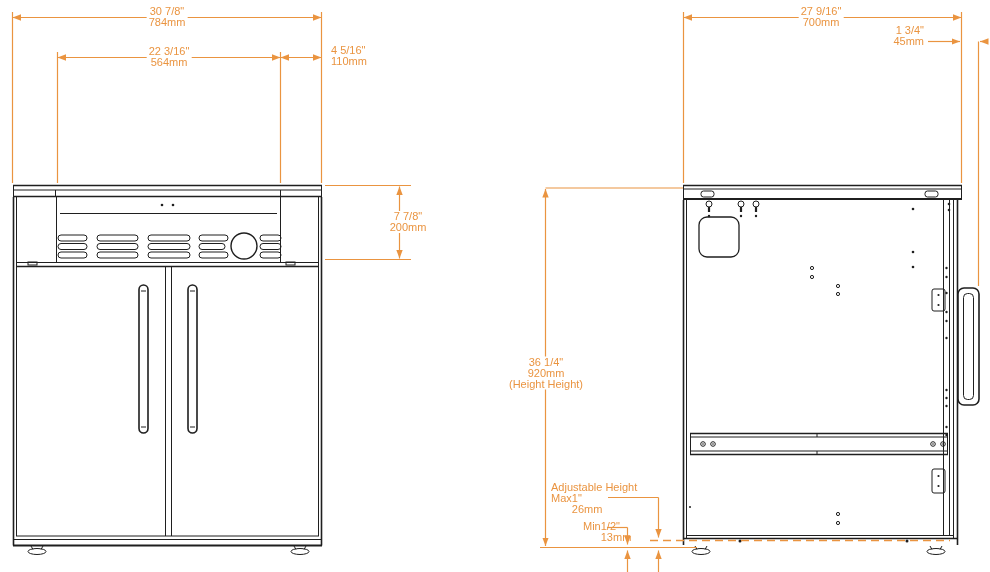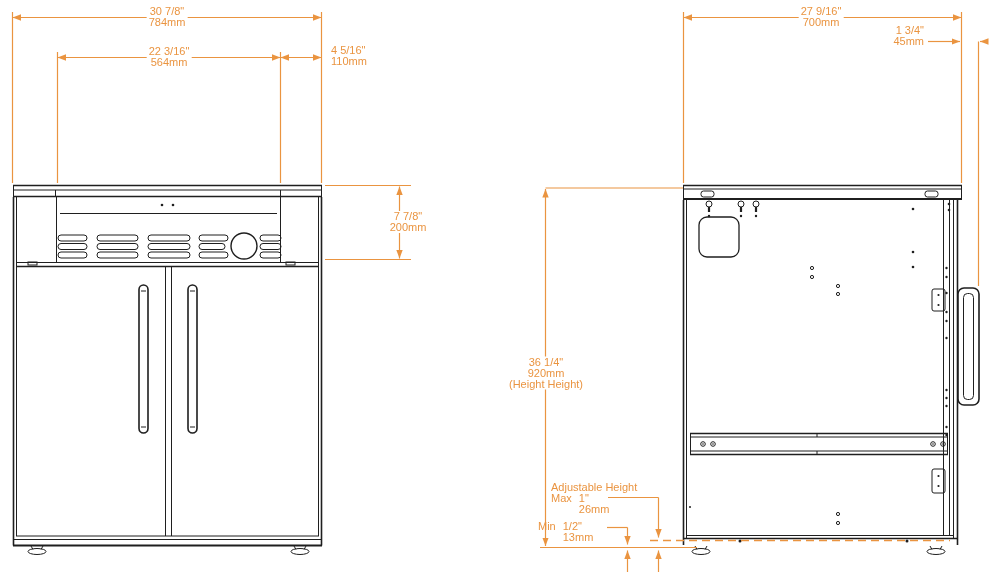--- a/index.html
+++ b/index.html
@@ -15,21 +15,21 @@
   .dim  { stroke:var(--dim); fill:none; stroke-width:1.2; }
   .dash { stroke-dasharray:8 5; stroke-width:1.6; }
   .darr { marker-start:url(#arr); marker-end:url(#arr); }
   .earr { marker-end:url(#arr); }
   .dim-label { position:absolute; color:var(--dim); font-size:11px; line-height:11px;
                text-align:center; background:var(--bg); padding:0 2px; white-space:nowrap;
                transform:translate(-50%,-50%); }
   .dim-label span { display:block; }
   .left-al  { transform:translate(0,-50%); text-align:left; }
   .right-al { transform:translate(-100%,-50%); text-align:right; }
-  .adj-row { display:flex; align-items:flex-start; gap:7px; background:transparent; }
+  .adj-row { display:flex; align-items:flex-start; background:transparent; }
   .adj-col span { display:block; text-align:left; }
 </style>
 </head>
 <body>
 
 <div class="stage">
 
 <svg width="990" height="572" viewBox="0 0 990 572">
   <defs>
     <marker id="arr" markerWidth="10" markerHeight="9" refX="8.5" refY="4" orient="auto-start-reverse" markerUnits="userSpaceOnUse">
@@ -244,21 +244,21 @@
   <div class="dim-label left-al" style="left:549px; top:487px;">
     <span>Adjustable Height</span>
   </div>
   <div class="dim-label left-al adj-row" style="left:549px; top:504px;">
     <span>Max</span>
     <span class="adj-col">
       <span>1"</span>
       <span>26mm</span>
     </span>
   </div>
-  <div class="dim-label left-al adj-row" style="left:536px; top:532px;">
+  <div class="dim-label left-al adj-row" style="left:581px; top:532px;">
     <span>Min</span>
     <span class="adj-col">
       <span>1/2"</span>
       <span>13mm</span>
     </span>
   </div>
 
 </div>
 
 </body></html>

